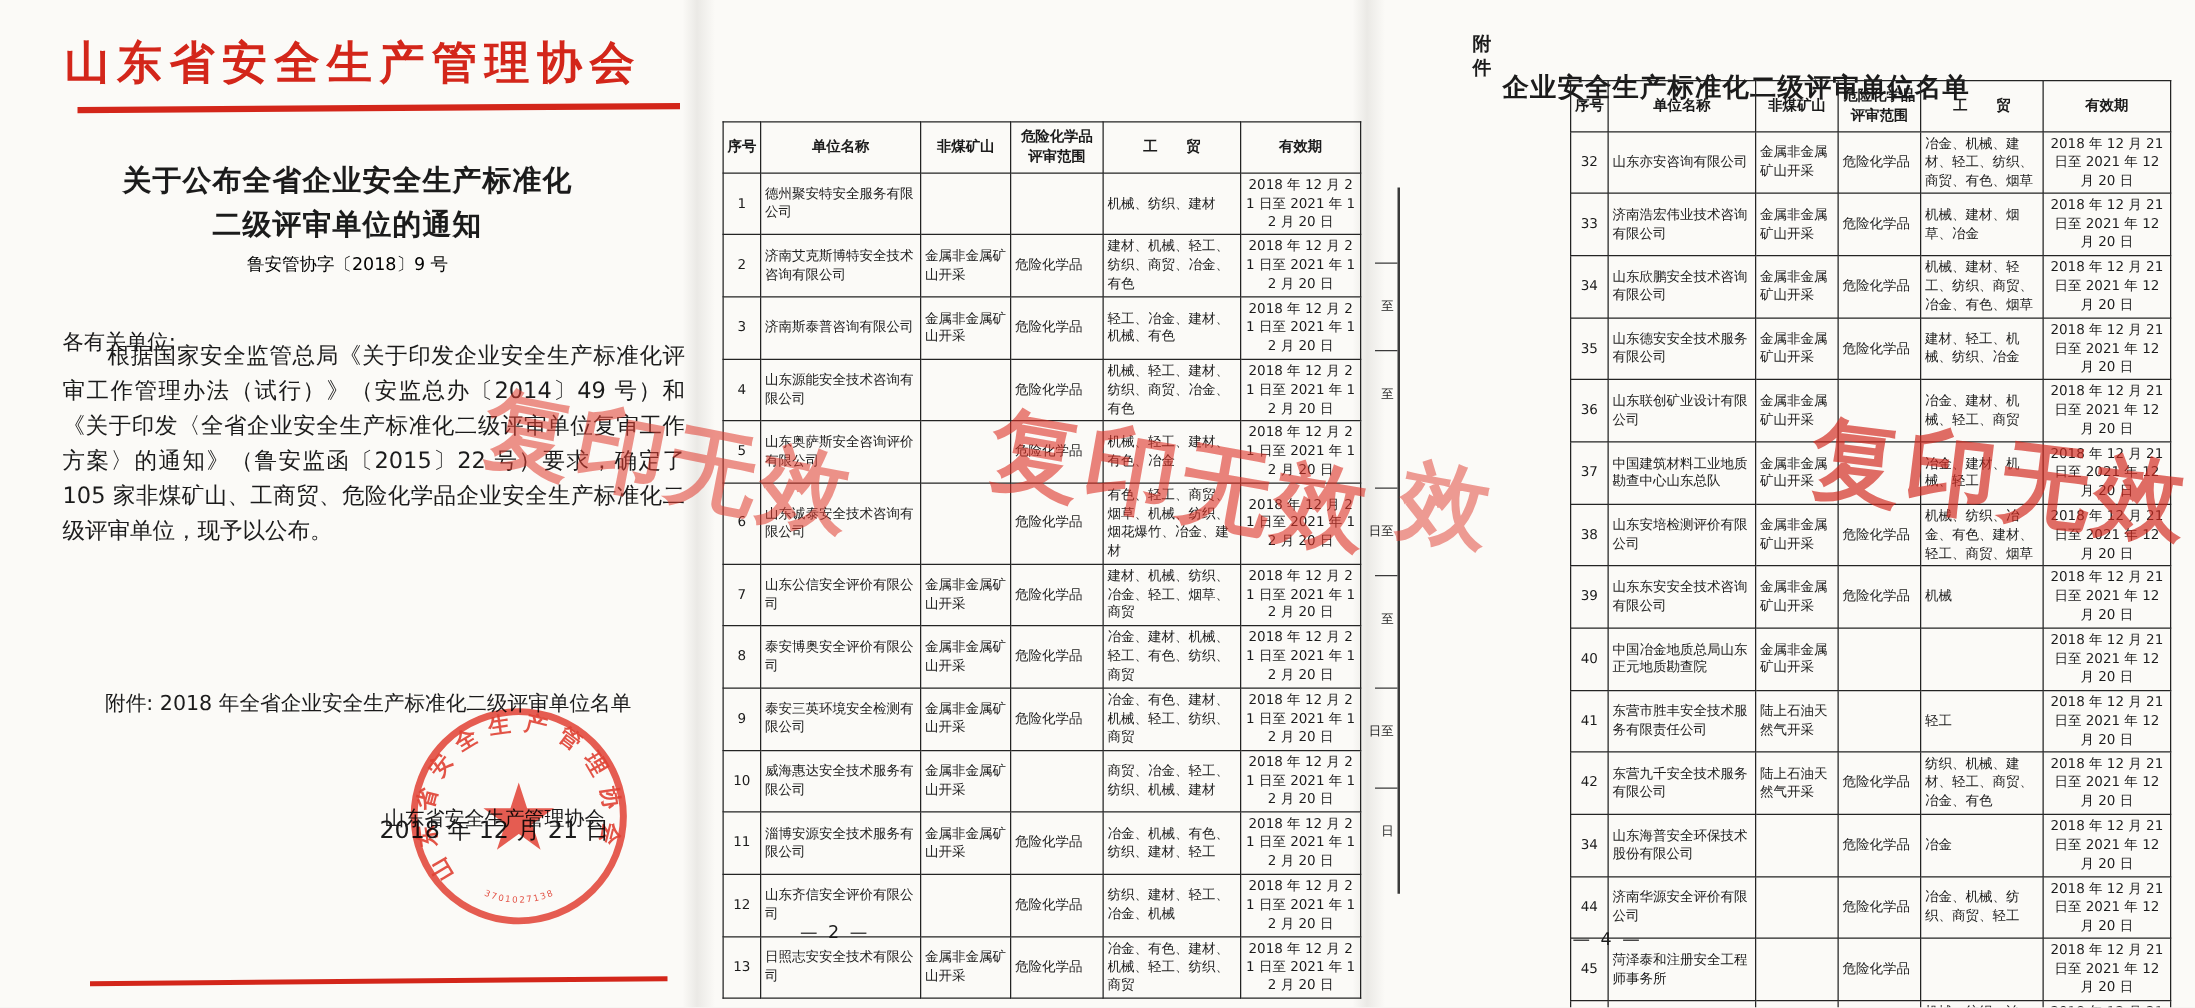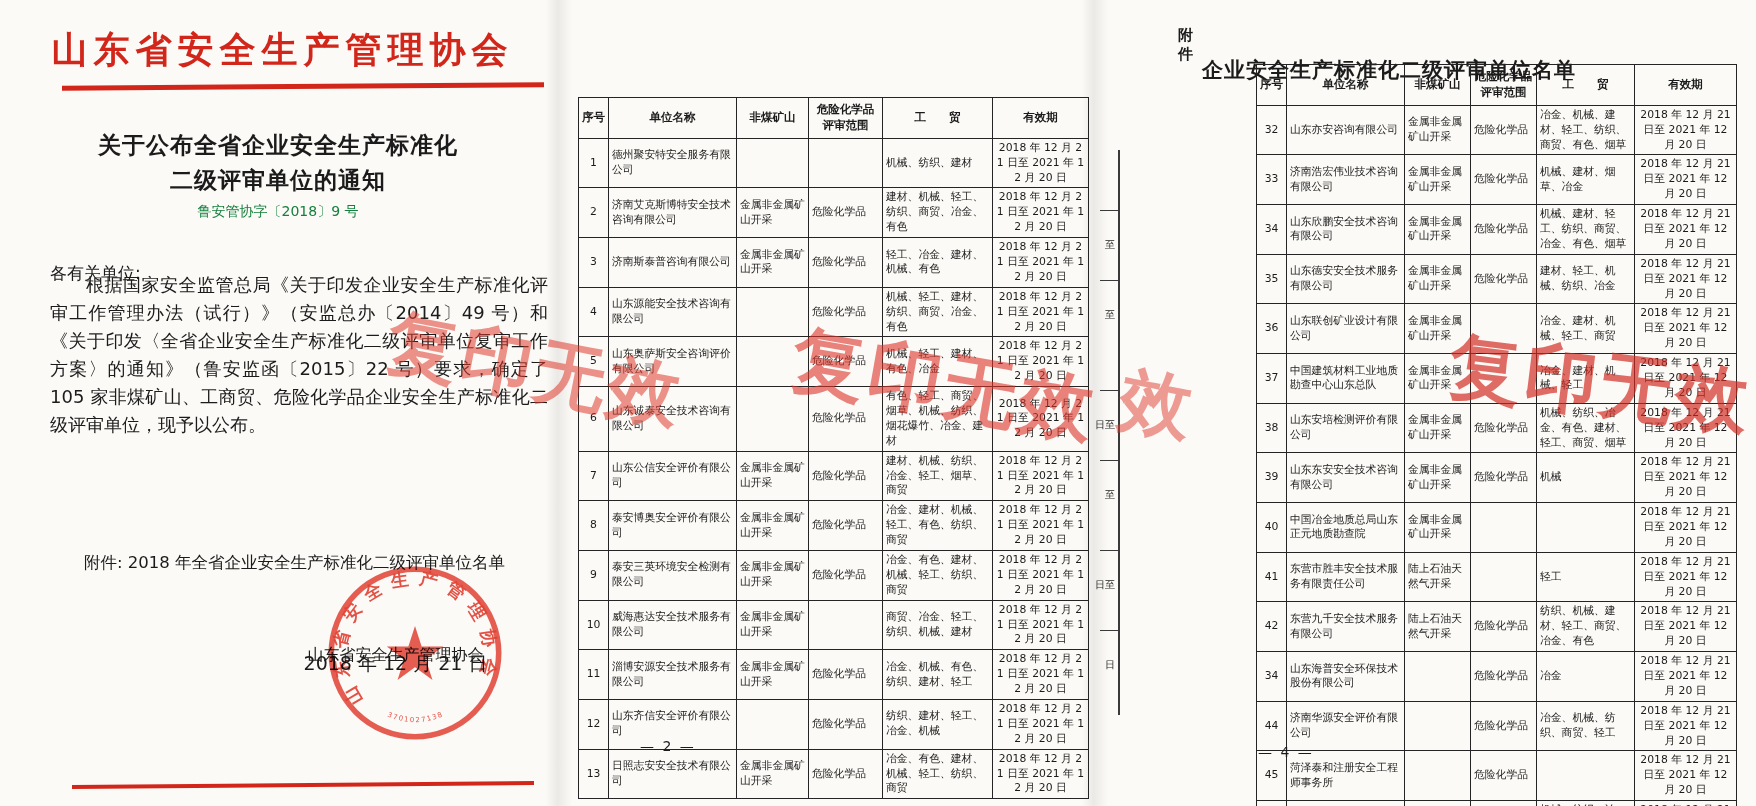--- a/index.html
+++ b/index.html
@@ -4,21 +4,21 @@
 <style>
   html,body{margin:0;padding:0;}
   body{background:#eeece7;font-family:"DejaVu Sans","Liberation Sans",sans-serif;}
   .canvas{position:relative;width:1756px;height:806px;background:#fbfaf7;overflow:hidden;color:#1b1b1b;}
   .seam{position:absolute;top:0;bottom:0;width:26px;background:linear-gradient(90deg,rgba(0,0,0,0) 0%,rgba(90,85,75,0.10) 45%,rgba(0,0,0,0) 100%);}
   .page{position:absolute;top:0;height:618px;}
   
   .masthead{position:absolute;left:30px;top:26px;width:505px;text-align:center;font-size:36px;font-weight:bold;color:#d3261a;letter-spacing:6px;white-space:nowrap;}
   .rule-top{position:absolute;left:62px;top:84px;width:482px;height:5px;background:#d3261a;transform:rotate(-0.4deg);}
   .doc-title{position:absolute;left:0;top:128px;width:556px;text-align:center;font-size:23px;font-weight:bold;line-height:35px;letter-spacing:1px;}
-  .doc-no{position:absolute;left:0;top:203px;width:556px;text-align:center;font-size:14px;color:#15803d;}
+  .doc-no{position:absolute;left:0;top:203px;width:556px;text-align:center;font-size:14px;color:#000000;}
   .salutation{position:absolute;left:50px;top:262px;font-size:17px;}
   .body-par{position:absolute;left:50px;top:271px;width:498px;font-size:18px;line-height:28px;text-indent:2em;text-align:justify;margin:0;}
   .attachment-line{position:absolute;left:84px;top:552px;width:470px;font-size:16.5px;}
   .sig-org{position:absolute;left:288px;top:645px;width:215px;text-align:center;font-size:16px;z-index:2;}
   .sig-date{position:absolute;left:288px;top:651px;width:215px;text-align:center;font-size:19px;z-index:2;}
   .stamp{position:absolute;left:322px;top:560px;z-index:3;mix-blend-mode:multiply;opacity:0.88;}
   .rule-bottom{position:absolute;left:72px;top:783px;width:462px;height:4px;background:#d3261a;transform:rotate(-0.5deg);}
   
   .att-label{position:absolute;left:622px;top:26px;font-size:15px;font-weight:bold;}
   .tbl-title{position:absolute;left:578px;top:56px;width:510px;text-align:center;font-size:21px;font-weight:bold;letter-spacing:1px;}

